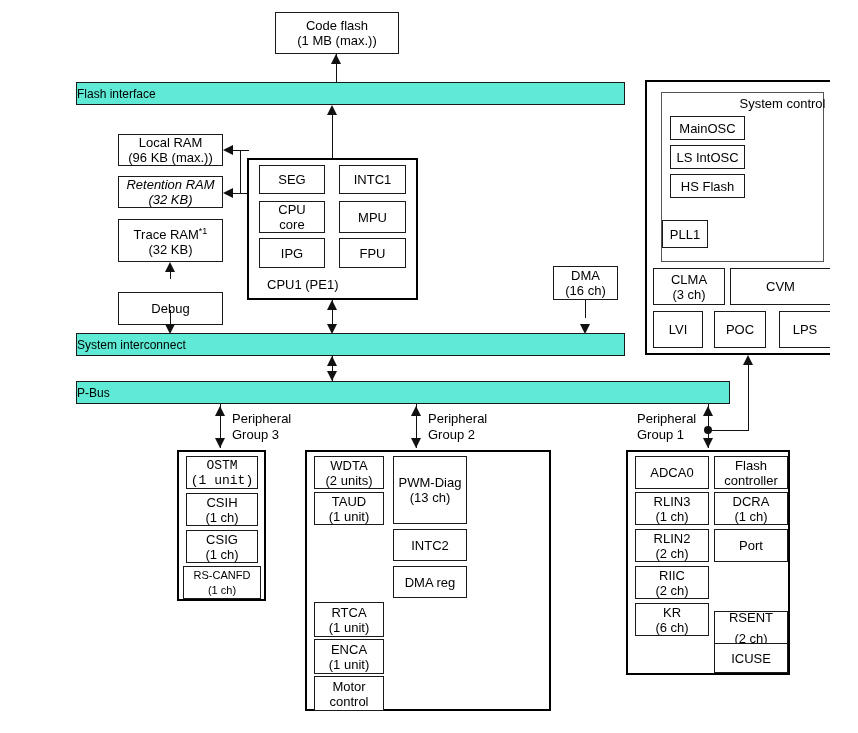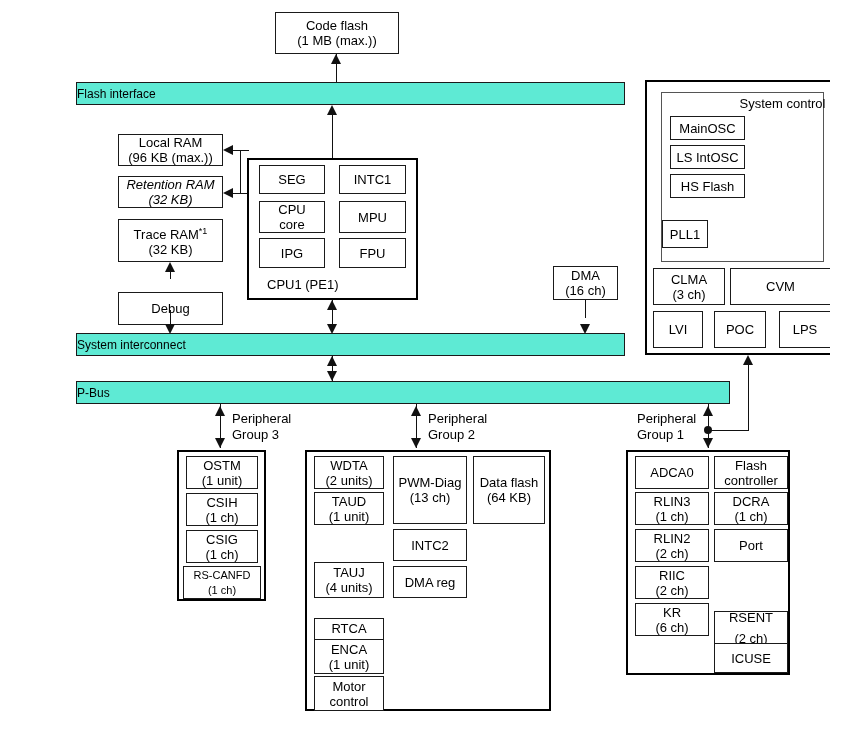--- a/index.html
+++ b/index.html
@@ -203,21 +203,21 @@
 
   <div class="lbl" style="left:232px;top:411px;">
     <span>Peripheral</span><br>
     <span>Group 3</span>
   </div>
   <div class="vline" style="left:220px;top:404px;height:44px;"></div>
   <div class="arr arr-up" style="left:215px;top:406px;"></div>
   <div class="arr arr-down" style="left:215px;top:438px;"></div>
 
   <div class="group" style="left:177px;top:450px;width:89px;height:151px;"></div>
-  <div class="box" style="left:186px;top:456px;width:72px;height:33px;">
+  <div class="box" style="left:186px;top:456px;width:72px;height:33px;font-family:Liberation Mono, monospace;">
     <span>OSTM</span>
     <span class="l2">(1 unit)</span>
   </div>
   <div class="box" style="left:186px;top:493px;width:72px;height:33px;">
     <span>CSIH</span>
     <span class="l2">(1 ch)</span>
   </div>
   <div class="box" style="left:186px;top:530px;width:72px;height:33px;">
     <span>CSIG</span>
     <span class="l2">(1 ch)</span>
@@ -241,35 +241,27 @@
     <span class="l2">(2 units)</span>
   </div>
   <div class="box" style="left:314px;top:492px;width:70px;height:33px;">
     <span>TAUD</span>
     <span class="l2">(1 unit)</span>
   </div>
   <div class="box" style="left:393px;top:456px;width:74px;height:68px;">
     <span>PWM-Diag</span>
     <span class="l2">(13 ch)</span>
   </div>
-  <div class="box" style="left:473px;top:456px;width:72px;height:68px;">
-    <span>Data flash</span>
-    <span class="l2">(64 KB)</span>
-  </div>
   <div class="box" style="left:393px;top:529px;width:74px;height:32px;">
     <span>INTC2</span>
   </div>
-  <div class="box" style="left:314px;top:562px;width:70px;height:36px;">
-    <span>TAUJ</span>
-    <span class="l2">(4 units)</span>
-  </div>
   <div class="box" style="left:393px;top:566px;width:74px;height:32px;">
     <span>DMA reg</span>
   </div>
-  <div class="box" style="left:314px;top:602px;width:70px;height:35px;margin-top:16px;">
+  <div class="box" style="left:314px;top:602px;width:70px;height:35px;">
     <span>RTCA</span>
     <span class="l2">(1 unit)</span>
   </div>
   <div class="box" style="left:314px;top:639px;width:70px;height:35px;">
     <span>ENCA</span>
     <span class="l2">(1 unit)</span>
   </div>
   <div class="box" style="left:314px;top:676px;width:70px;height:35px;">
     <span>Motor</span>
     <span class="l2">control</span>

